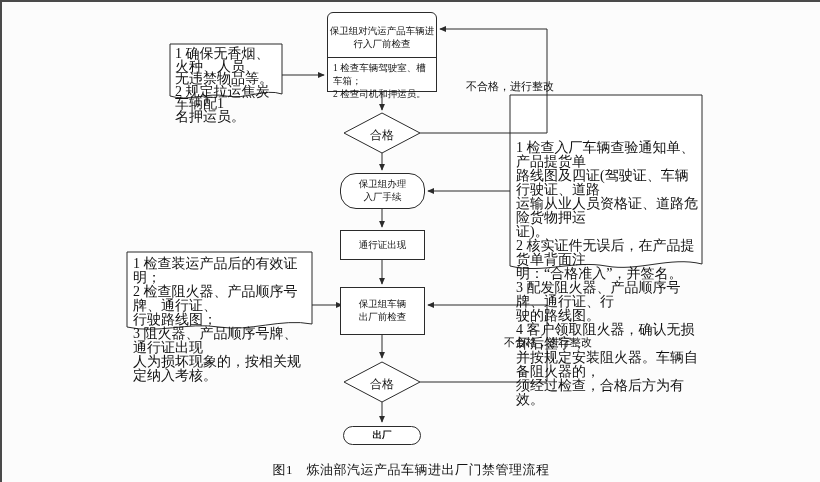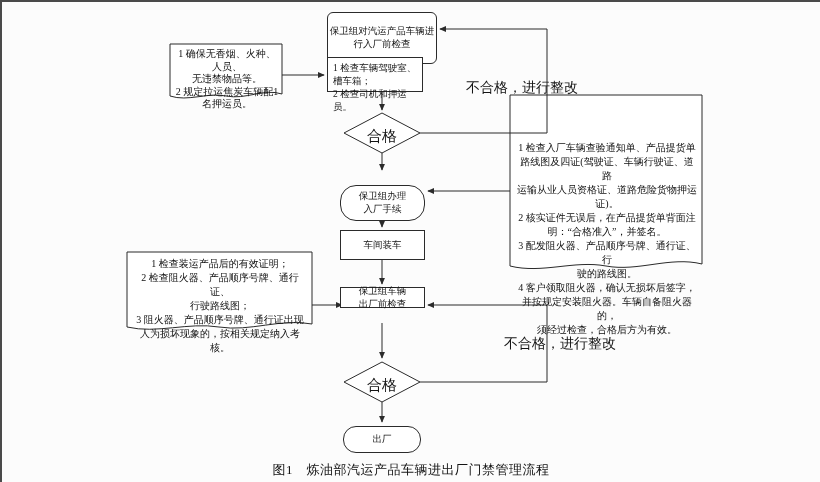--- a/index.html
+++ b/index.html
@@ -13,28 +13,28 @@
   .shape{fill:#ffffff;stroke:#2b2b2b;stroke-width:1;}
   .conn{stroke:#2b2b2b;stroke-width:1;fill:none;}
   .box{
     position:absolute;border:1px solid #2b2b2b;background:#ffffff;
     display:flex;align-items:center;justify-content:center;text-align:center;
     white-space:pre-line;font-size:9.5px;line-height:13px;box-sizing:border-box;
   }
   .box.list{align-items:flex-start;justify-content:flex-start;text-align:left;padding:4px 5px;}
   .terminator{border-radius:13px;}
   .note-text{
-    position:absolute;font-size:10px;line-height:12.5px;white-space:pre-line;
-    text-align:center;color:#111;
+    position:absolute;font-size:14px;line-height:12.5px;white-space:pre-line;
+    text-align:left;color:#111;
   }
   .note-text.big{line-height:14px;}
   .diamond-label{
-    position:absolute;width:76px;text-align:center;font-size:15px;
+    position:absolute;width:76px;text-align:center;font-size:12px;
   }
-  .flow-label{position:absolute;font-size:14px;white-space:nowrap;}
+  .flow-label{position:absolute;font-size:11px;white-space:nowrap;}
   .caption{
     position:absolute;left:0;top:459px;width:100%;text-align:center;
     font-size:13px;letter-spacing:0.5px;
   }
 </style>
 </head>
 <body>
 
 <div id="page">
 
@@ -64,32 +64,32 @@
     <polyline class="conn" points="418,131 545,131 545,27 438,27" marker-end="url(#arw)"></polyline>
     <polyline class="conn" points="418,380 545,380 545,303 426,303" marker-end="url(#arw)"></polyline>
 
     <polygon class="shape" points="342,131 380,111 418,131 380,151"></polygon>
     <polygon class="shape" points="342,380 380,360 418,380 380,400"></polygon>
   </svg>
 
   <div class="box" style="left:325px;top:10px;width:110px;height:52px;border-radius:6px;">保卫组对汽运产品车辆进
 行入厂前检查</div>
 
-  <div class="box list" style="left:325px;top:55px;width:96px;height:35px;">1 检查车辆驾驶室、槽车箱；
+  <div class="box list" style="left:325px;top:55px;width:110px;height:35px;">1 检查车辆驾驶室、槽车箱；
 2 检查司机和押运员。</div>
 
-  <div class="box" style="left:338px;top:183px;width:85px;height:36px;border-radius:16px;">保卫组办理
+  <div class="box" style="left:338px;top:171px;width:85px;height:36px;border-radius:16px;">保卫组办理
 入厂手续</div>
 
-  <div class="box" style="left:338px;top:228px;width:85px;height:30px;">车间装车</div>
+  <div class="box" style="left:338px;top:228px;width:85px;height:30px;">通行证出现</div>
 
-  <div class="box" style="left:338px;top:285px;width:85px;height:21px;">保卫组车辆
+  <div class="box" style="left:338px;top:285px;width:85px;height:48px;">保卫组车辆
 出厂前检查</div>
 
-  <div class="box terminator" style="left:341px;top:424px;width:78px;height:27px;">出厂</div>
+  <div class="box terminator" style="left:341px;top:424px;width:78px;height:19px;font-weight:bold;">出厂</div>
 
   <div class="diamond-label" style="left:342px;top:125px;">合格</div>
   <div class="diamond-label" style="left:342px;top:374px;">合格</div>
 
   <div class="flow-label" style="left:464px;top:77px;">不合格，进行整改</div>
   <div class="flow-label" style="left:502px;top:333px;">不合格，进行整改</div>
 
   <div class="note-text" style="left:173px;top:46px;width:104px;">1 确保无香烟、火种、人员、
 无违禁物品等。
 2 规定拉运焦炭车辆配1

